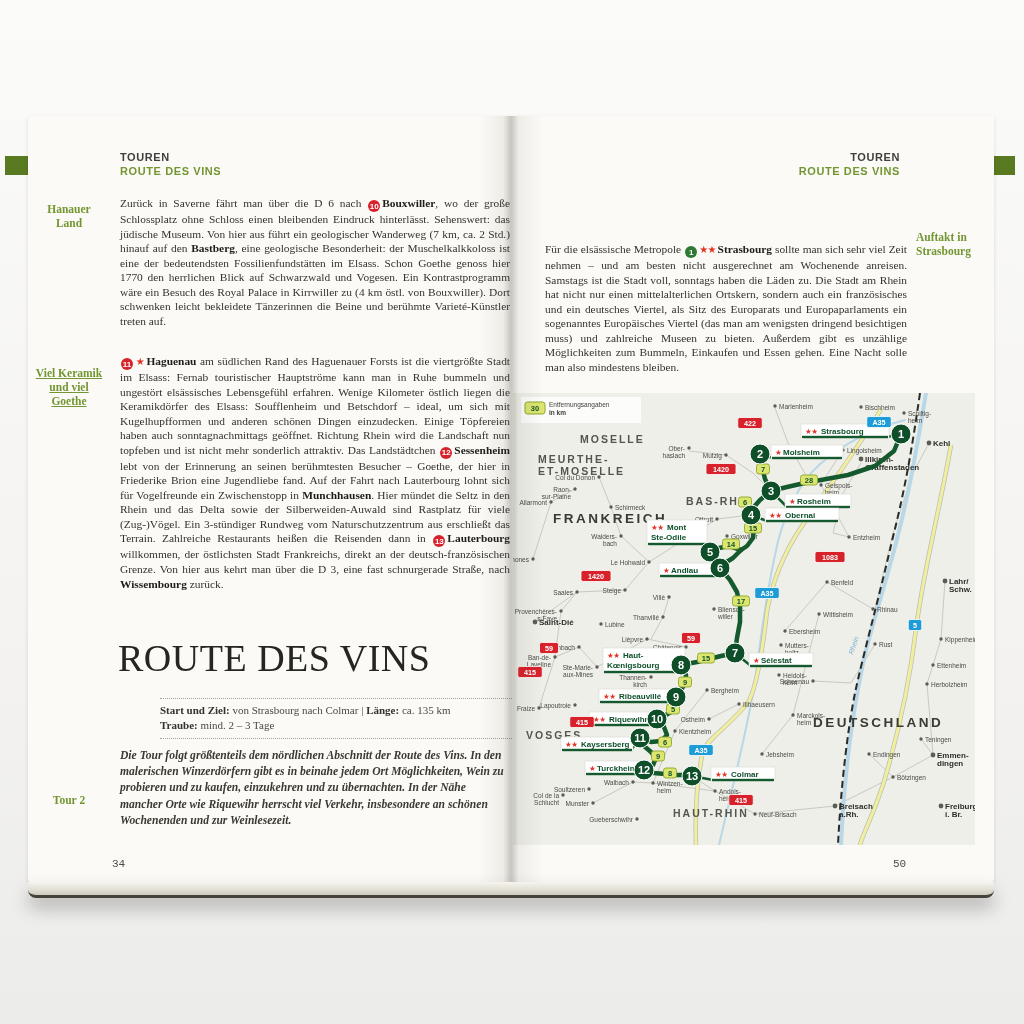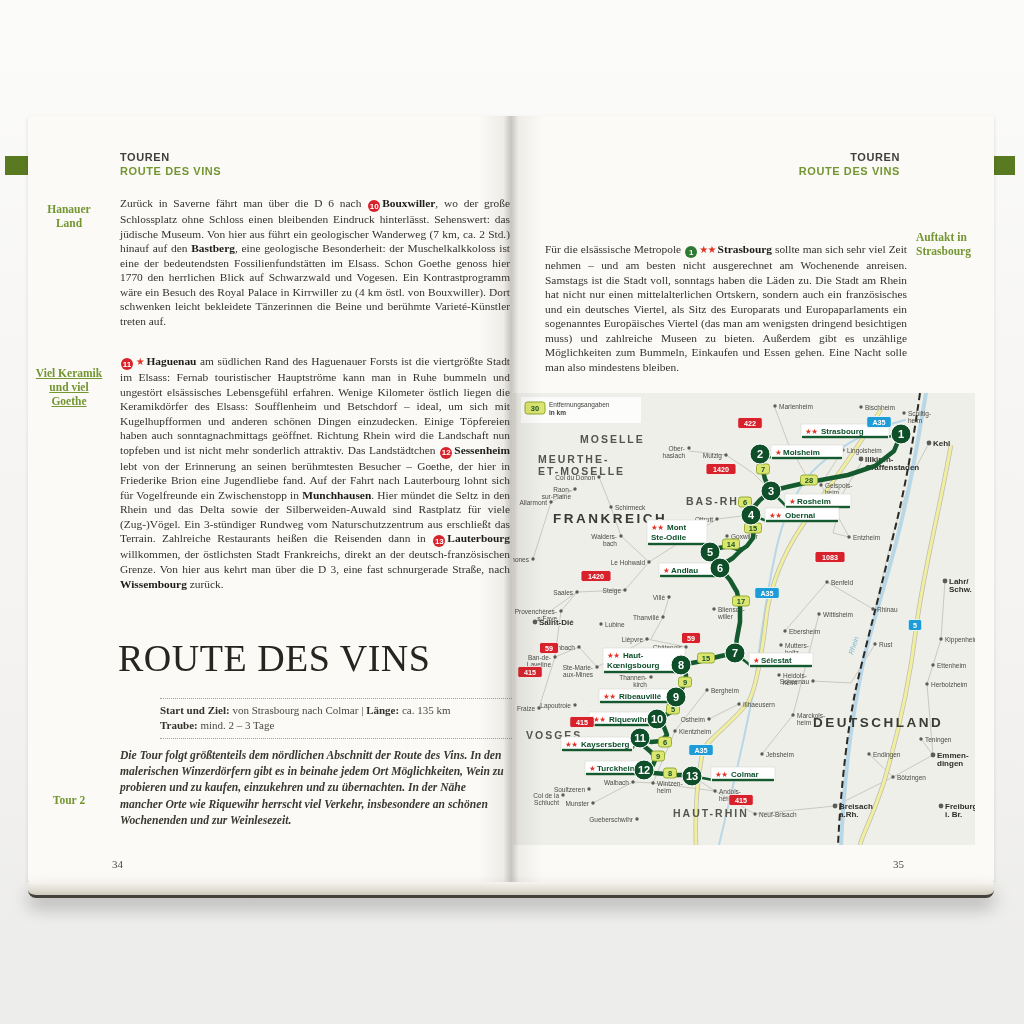--- a/index.html
+++ b/index.html
@@ -35,21 +35,21 @@
   .nbadge.red{background:#d7222c;}
   .nbadge.green{background:#2f7a33;}
   .stars{color:#e23325;font-size:10px;letter-spacing:-1px;margin-right:2px;}
   h1.route-head{position:absolute;margin:0;font-weight:400;font-size:38px;
         letter-spacing:.5px;color:#262620;font-family:"Liberation Serif",serif;}
   .infobox{position:absolute;border-top:1px dotted #a3a292;border-bottom:1px dotted #a3a292;
         padding:4px 0 5px 0;font-size:11px;line-height:15px;color:#4a4a42;}
   .infobox b{color:#33332c;}
   .tour-intro{position:absolute;margin:0;font-size:11.6px;line-height:16.2px;
         font-weight:bold;font-style:italic;color:#3a3a32;text-align:left;}
-  .pagenum{position:absolute;font-family:Liberation Serif, serif;
+  .pagenum{position:absolute;font-family:Liberation Mono, monospace;
         font-size:11px;color:#4a4a46;}
   .map-wrap{position:absolute;left:485px;top:277px;width:462px;height:452px;}
   svg text{font-family:"Liberation Sans",sans-serif;}
 </style>
 </head>
 <body>
 
 <div class="photo">
   <div class="tab left"></div>
   <div class="tab right"></div>
@@ -454,19 +454,19 @@
             <circle cx="179" cy="383" r="10" fill="#0e4e29" stroke="#ffffff" stroke-width="1"></circle>
             <text x="179" y="386.8" fill="#ffffff" font-size="11" font-weight="bold" text-anchor="middle">13</text>
             <rect x="8" y="4" width="120" height="26" fill="#ffffff" opacity="0.82"></rect>
             <rect x="12" y="9" width="20" height="12" rx="2.5" fill="#dbe56f" stroke="#8ea62c" stroke-width="1"></rect>
             <text x="22" y="17.5" fill="#14532a" font-size="7.5" font-weight="bold" text-anchor="middle">30</text>
             <text x="36" y="14" fill="#3c3c38" font-size="6.5">Entfernungsangaben</text>
             <text x="36" y="22" fill="#3c3c38" font-size="6.5" font-weight="bold">in km</text>
           </svg>
       </div>
 
-      <div class="pagenum" style="left:382px;top:742px;">35</div>
+      <div class="pagenum" style="left:382px;top:742px;">50</div>
     </div>
 
     <div class="fold"></div>
   </div>
   <div class="book-edge"></div>
 </div>
 
 </body></html>

